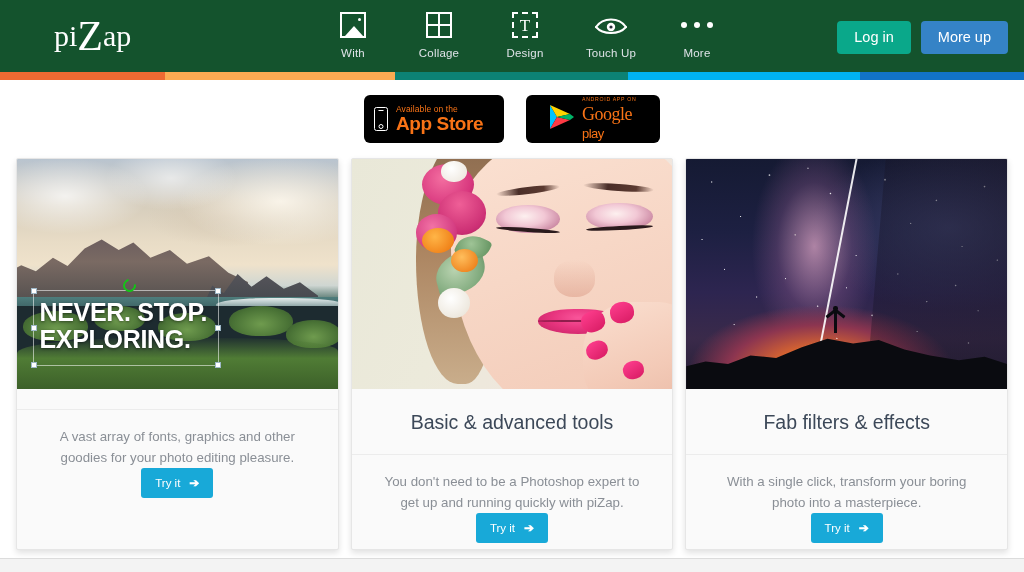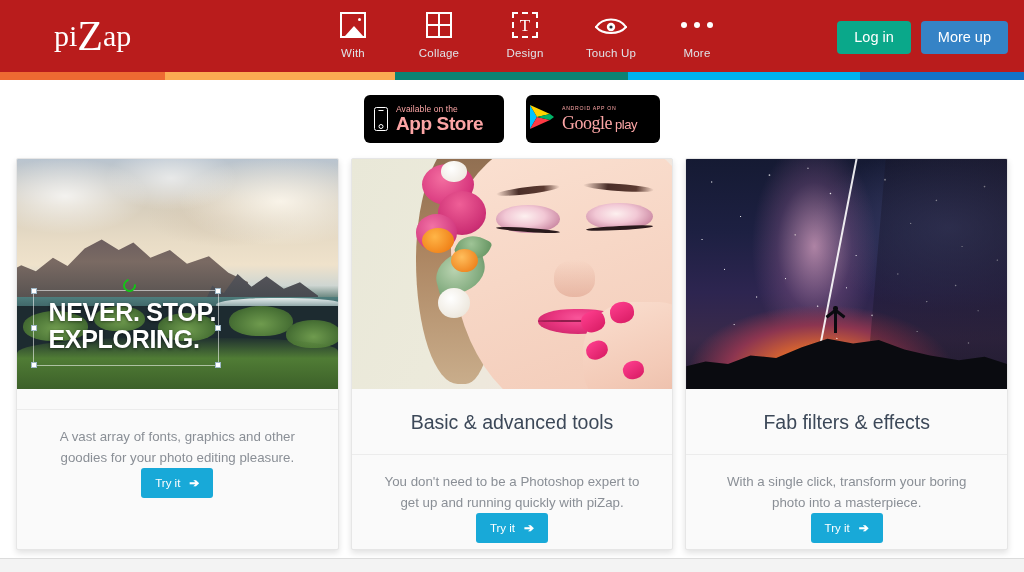--- a/index.html
+++ b/index.html
@@ -8,21 +8,21 @@
     overflow: hidden;
     background: #ffffff;
     font-family: "Liberation Sans", sans-serif;
     -webkit-font-smoothing: antialiased;
   }
 
   
   .header {
     position: relative;
     width: 1024px; height: 72px;
-    background: #b91c1c;
+    background: #14532d;
     display: flex;
     align-items: center;
   }
   .logo {
     position: absolute;
     left: 54px; top: 14px;
     color: #ffffff;
     font-family: "Liberation Serif", serif;
     font-size: 30px;
     letter-spacing: 0px;
@@ -145,35 +145,35 @@
     gap:22px;
     background:#ffffff;
   }
   .badge {
     background:#000000;
     border-radius:6px;
     display:flex; align-items:center;
     cursor:pointer;
   }
   .badge-appstore { width:140px; height:48px; padding:0 10px; gap:8px; }
-  .badge-gplay    { width:134px; height:48px; padding:0 2px; gap:8px; }
+  .badge-gplay    { width:134px; height:48px; padding:0 22px; gap:8px; }
   .ic-iphone {
     width:14px; height:24px;
     border:1.6px solid #ffffff; border-radius:2.5px;
     position:relative; flex:0 0 auto;
   }
   .ic-iphone::before{
     content:"";position:absolute;left:50%;top:1.5px;transform:translateX(-50%);
     width:5px;height:1px;background:#ffffff;
   }
   .ic-iphone::after{
     content:"";position:absolute;left:50%;bottom:1px;transform:translateX(-50%);
     width:3px;height:3px;border-radius:50%;border:1px solid #ffffff;
   }
-  .badge-txt { color:#fca5a5; line-height:1; }
+  .badge-txt { color:#f97316; line-height:1; }
   .badge-txt .small {
     display:block; font-size:8.5px; letter-spacing:.1px; margin-bottom:1px;
   }
   .badge-txt .big {
     display:block; font-size:19px; letter-spacing:-.4px; font-weight:600;
   }
   .badge-txt .tiny {
     display:block; font-size:5.2px; letter-spacing:.7px; margin-bottom:2px;
   }
   .badge-txt .gp {
@@ -281,21 +281,20 @@
   .ld-text {
     position:absolute; left:7%; top:61%;
     color:#ffffff;
     font-family:"Liberation Sans", sans-serif;
     font-weight:bold;
     font-size:25px;
     line-height:27px;
     letter-spacing:-.3px;
     text-shadow:0 1px 3px rgba(0,0,0,.45);
     white-space:pre-line;
-    margin-left:9px;
   }
   .ld-sel {
     position:absolute; left:5%; top:57%; width:58%; height:33%;
     border:1px solid rgba(255,255,255,.55);
   }
   .ld-sel span {
     position:absolute; width:6px; height:6px; background:#ffffff;
     border:1px solid #9fb8c8;
   }
   .ld-sel .h-tl{left:-3px;top:-3px}

